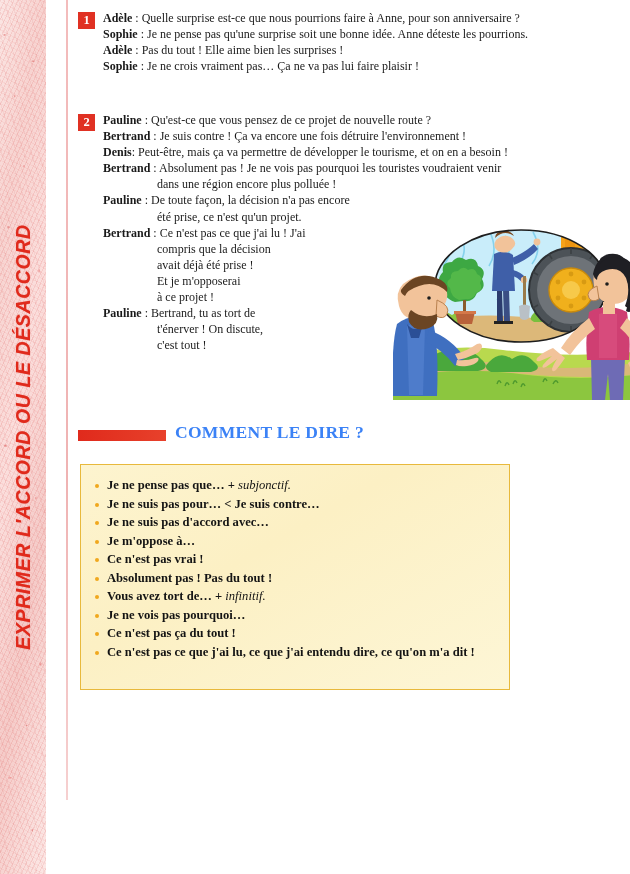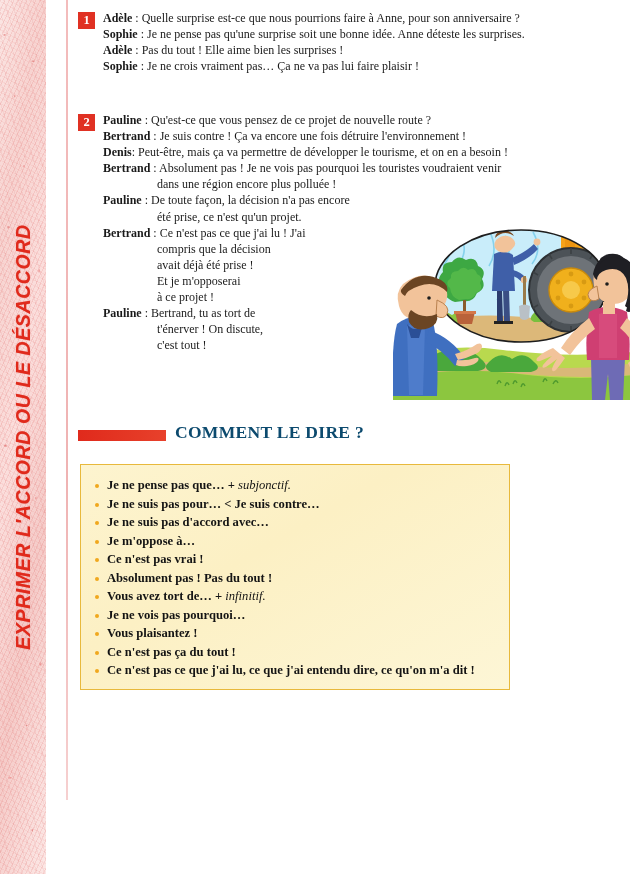--- a/index.html
+++ b/index.html
@@ -153,21 +153,21 @@
     background: linear-gradient(to right, #e02a1c, #e53a26 70%, #e8412c);
   }
   .head-title {
     position: absolute;
     left: 97px;
     top: -2px;
     font-family: "Liberation Serif", "DejaVu Serif", serif;
     font-weight: bold;
     font-size: 17.5px;
     letter-spacing: .3px;
-    color: #0c4a6e;
+    color: #3b82f6;
   }
 
   
   .expr-box {
     position: absolute;
     left: 2px;
     top: 464px;
     width: 430px;
     height: 226px;
     background: linear-gradient(150deg, #fdf4cf 0%, #fcf0c4 40%, #fdf6d6 100%);
@@ -231,21 +231,21 @@
 
 <div class="content">
 
   <div class="dialogue" id="dialogue-1">
     <div class="num-badge">1</div>
     <div class="lines">
       <div class="line">
         <span class="spk">Adèle</span><span>&nbsp;: </span><span>Quelle surprise est-ce que nous pourrions faire à Anne, pour son anniversaire ?</span>
       </div>
       <div class="line">
-        <span class="spk">Sophie</span><span>&nbsp;: </span><span class="b">Je ne pense pas qu'</span><span>une surprise soit une bonne idée. Anne déteste les surprises.</span>
+        <span class="spk">Sophie</span><span>&nbsp;: </span><span class="b">Je ne pense pas qu'</span><span>une surprise soit une bonne idée. Anne déteste les pourrions.</span>
       </div>
       <div class="line">
         <span class="spk">Adèle</span><span>&nbsp;: </span><span class="b">Pas du tout !</span><span> Elle aime bien les surprises !</span>
       </div>
       <div class="line">
         <span class="spk">Sophie</span><span>&nbsp;: </span><span class="b">Je ne crois vraiment pas…</span><span> Ça ne va pas lui faire plaisir !</span>
       </div>
     </div>
   </div>
 
@@ -472,20 +472,19 @@
   <div class="expr-box">
     <ul class="expr-list">
       <li class="expr-item"><span>Je ne pense pas que…  + </span><span class="ital">subjonctif.</span></li>
       <li class="expr-item"><span>Je ne suis pas pour…  &lt;  Je suis contre…</span><span class="ital"></span></li>
       <li class="expr-item"><span>Je ne suis pas d'accord avec…</span><span class="ital"></span></li>
       <li class="expr-item"><span>Je m'oppose à…</span><span class="ital"></span></li>
       <li class="expr-item"><span>Ce n'est pas vrai !</span><span class="ital"></span></li>
       <li class="expr-item"><span>Absolument pas ! Pas du tout !</span><span class="ital"></span></li>
       <li class="expr-item"><span>Vous avez tort de…  + </span><span class="ital">infinitif.</span></li>
       <li class="expr-item"><span>Je ne vois pas pourquoi…</span><span class="ital"></span></li>
-      <li class="expr-item"><span>Vous plaisantez !</span><span class="ital"></span></li>
       <li class="expr-item"><span>Ce n'est pas ça du tout !</span><span class="ital"></span></li>
       <li class="expr-item"><span>Ce n'est pas ce que j'ai lu, ce que j'ai entendu dire, ce qu'on m'a dit !</span><span class="ital"></span></li>
     </ul>
   </div>
 
 
 </div>
 
 </body></html>

